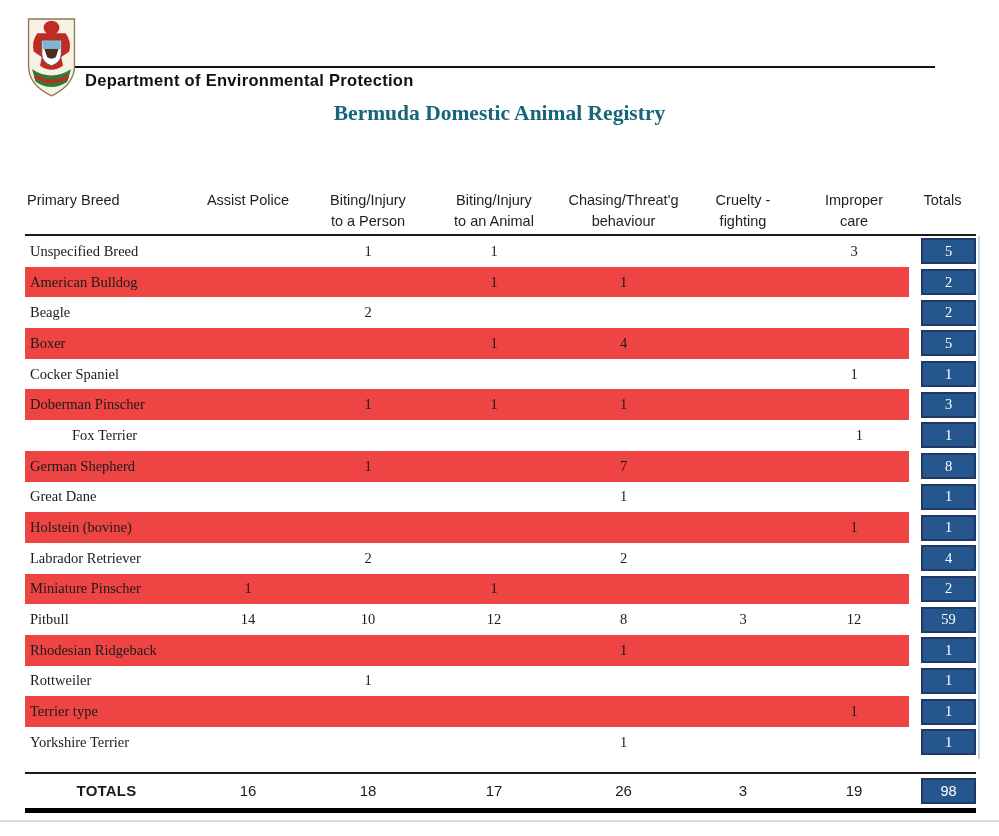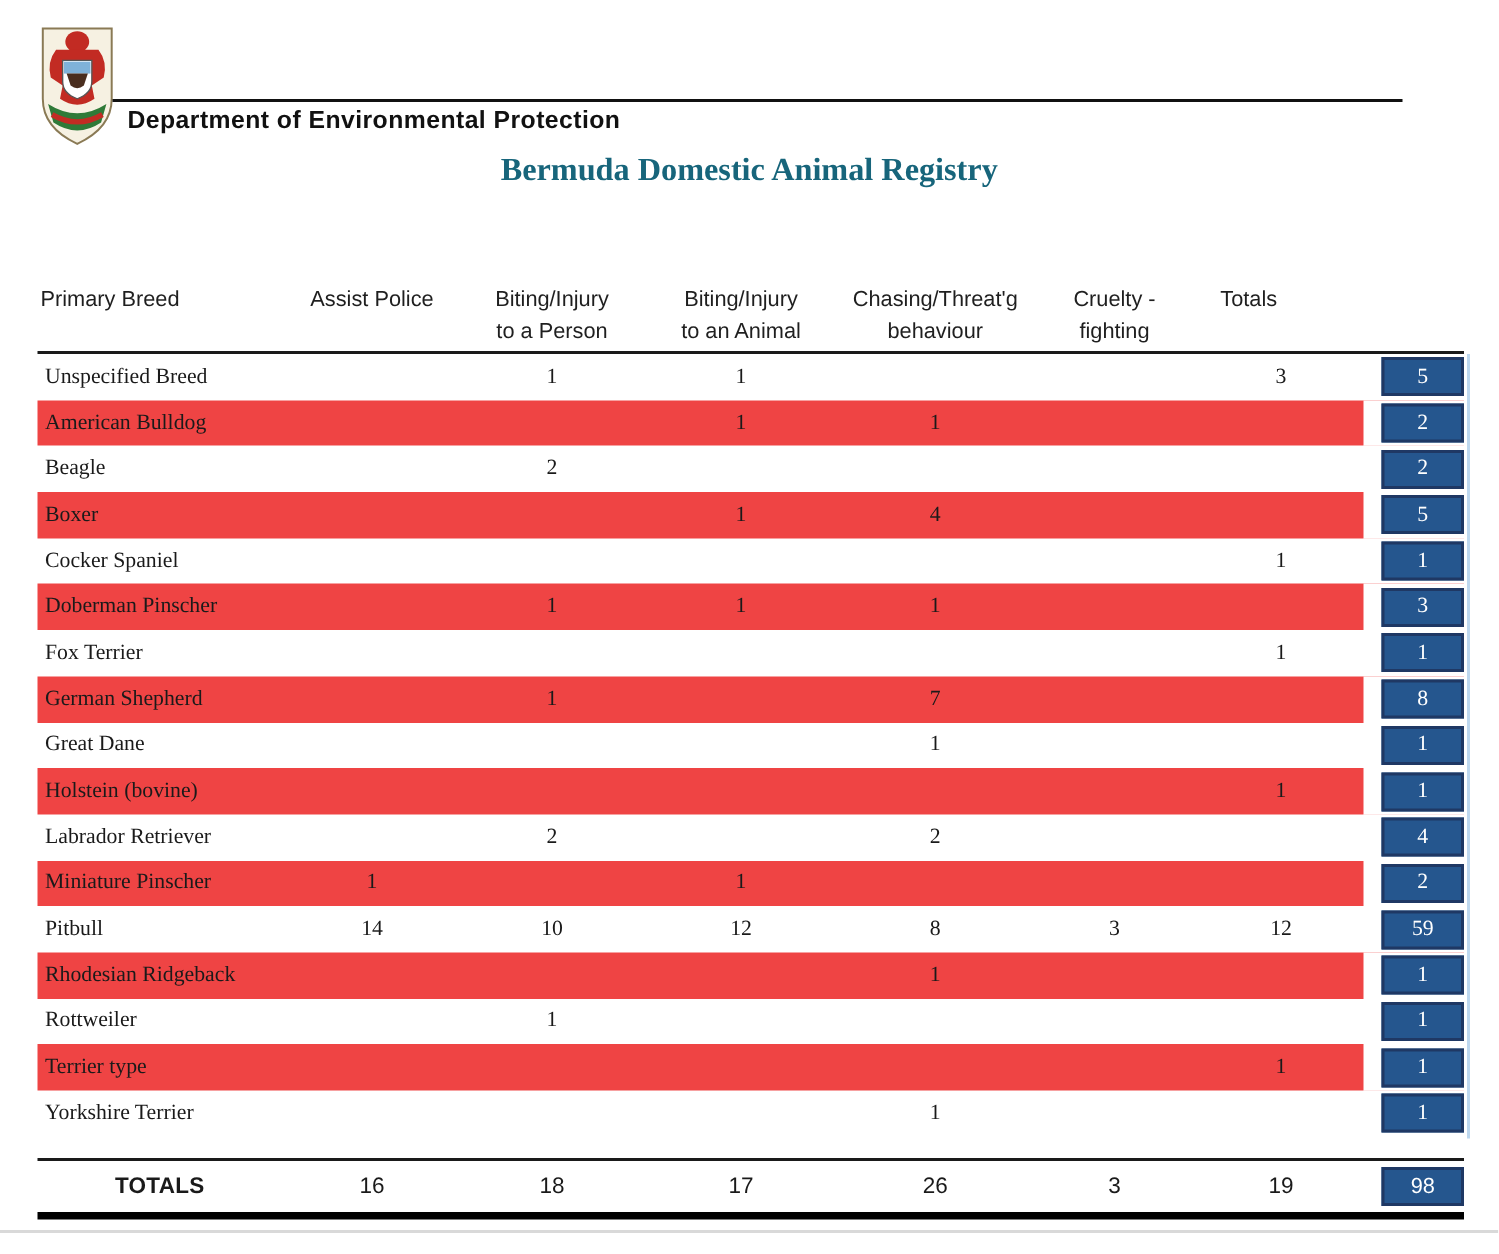--- a/index.html
+++ b/index.html
@@ -69,20 +69,22 @@
         <div class="hcell first" style="width: 163px;">Primary Breed</div>
         <div class="hcell" style="width: 120px;">Assist Police</div>
         <div class="hcell" style="width: 120px;">Biting/Injury
 to a Person</div>
         <div class="hcell" style="width: 132px;">Biting/Injury
 to an Animal</div>
         <div class="hcell" style="width: 127px;">Chasing/Threat'g
 behaviour</div>
         <div class="hcell" style="width: 112px;">Cruelty -
 fighting</div>
+        <div class="hcell" style="width: 110px;">Improper
+care</div>
         <div class="hcell" style="width: 67px;">Totals</div>
       </div>
     <div id="tbody" style="position:relative;font-family:Liberation Serif, serif;">
       <div class="right-rule" style="top:0;"></div>
     <div class="trow">
           <div class="tcell first" style="width: 163px;">Unspecified Breed</div>
           <div class="tcell" style="width: 120px;"></div>
           <div class="tcell" style="width: 120px;">1</div>
           <div class="tcell" style="width: 132px;">1</div>
           <div class="tcell" style="width: 127px;"></div>
@@ -146,21 +148,21 @@
           <div class="tcell" style="width: 120px;">1</div>
           <div class="tcell" style="width: 132px;">1</div>
           <div class="tcell" style="width: 127px;">1</div>
           <div class="tcell" style="width: 112px;"></div>
           <div class="tcell" style="width: 110px;"></div>
           <div class="tcell totalcol" style="width: 67px;">
             <div class="badge">3</div>
           </div>
         </div>
         <div class="trow">
-          <div class="tcell first" style="width: 163px;">Fox Terrier</div>
+          <div class="tcell first" style="width: 163px; margin-left: 42px;">Fox Terrier</div>
           <div class="tcell" style="width: 120px;"></div>
           <div class="tcell" style="width: 120px;"></div>
           <div class="tcell" style="width: 132px;"></div>
           <div class="tcell" style="width: 127px;"></div>
           <div class="tcell" style="width: 112px;"></div>
           <div class="tcell" style="width: 110px;">1</div>
           <div class="tcell totalcol" style="width: 67px;">
             <div class="badge">1</div>
           </div>
         </div>

